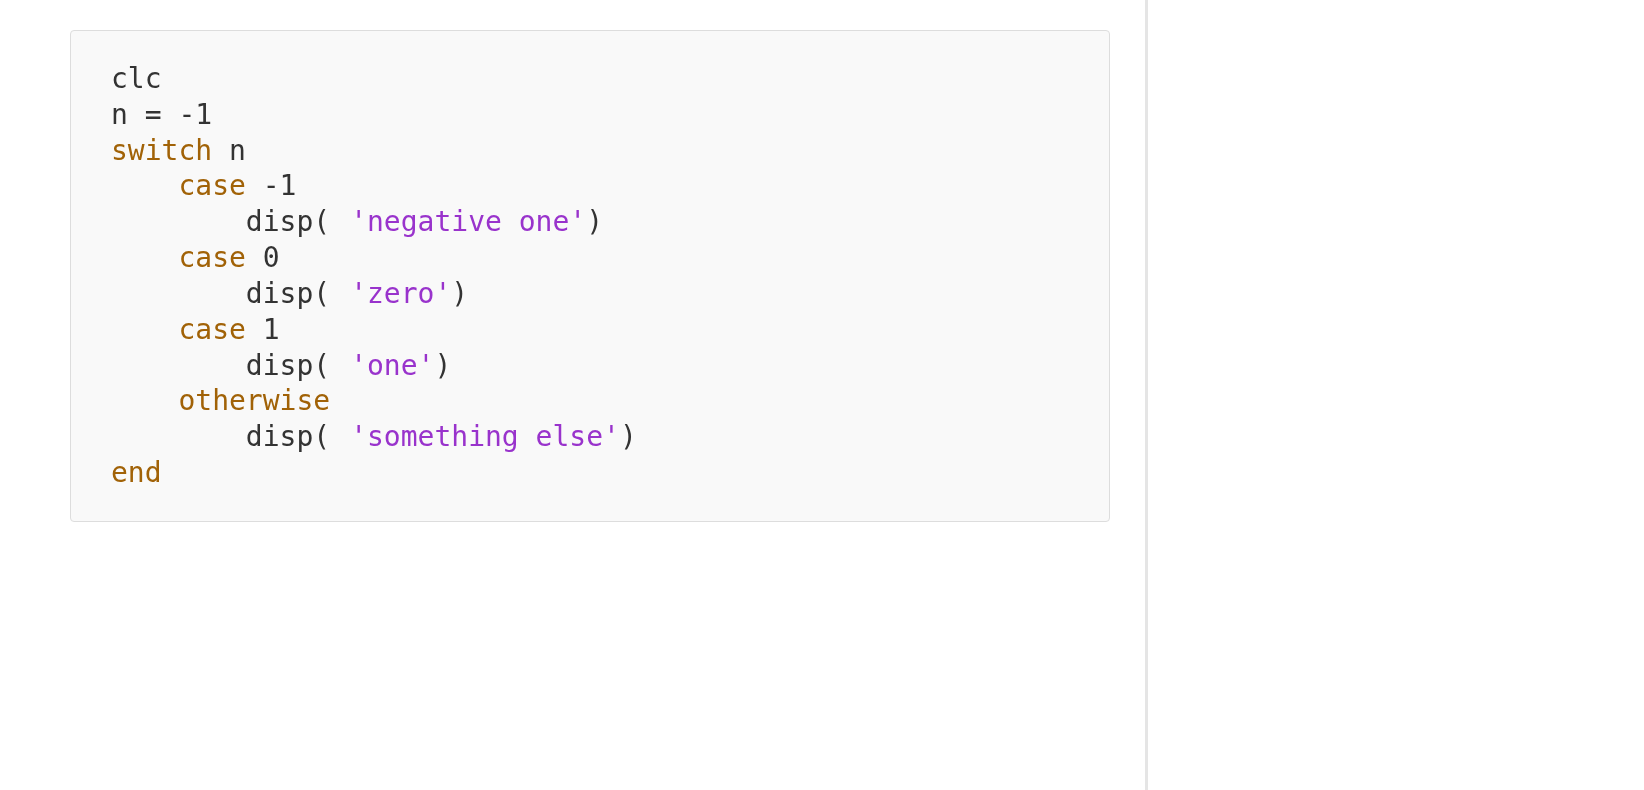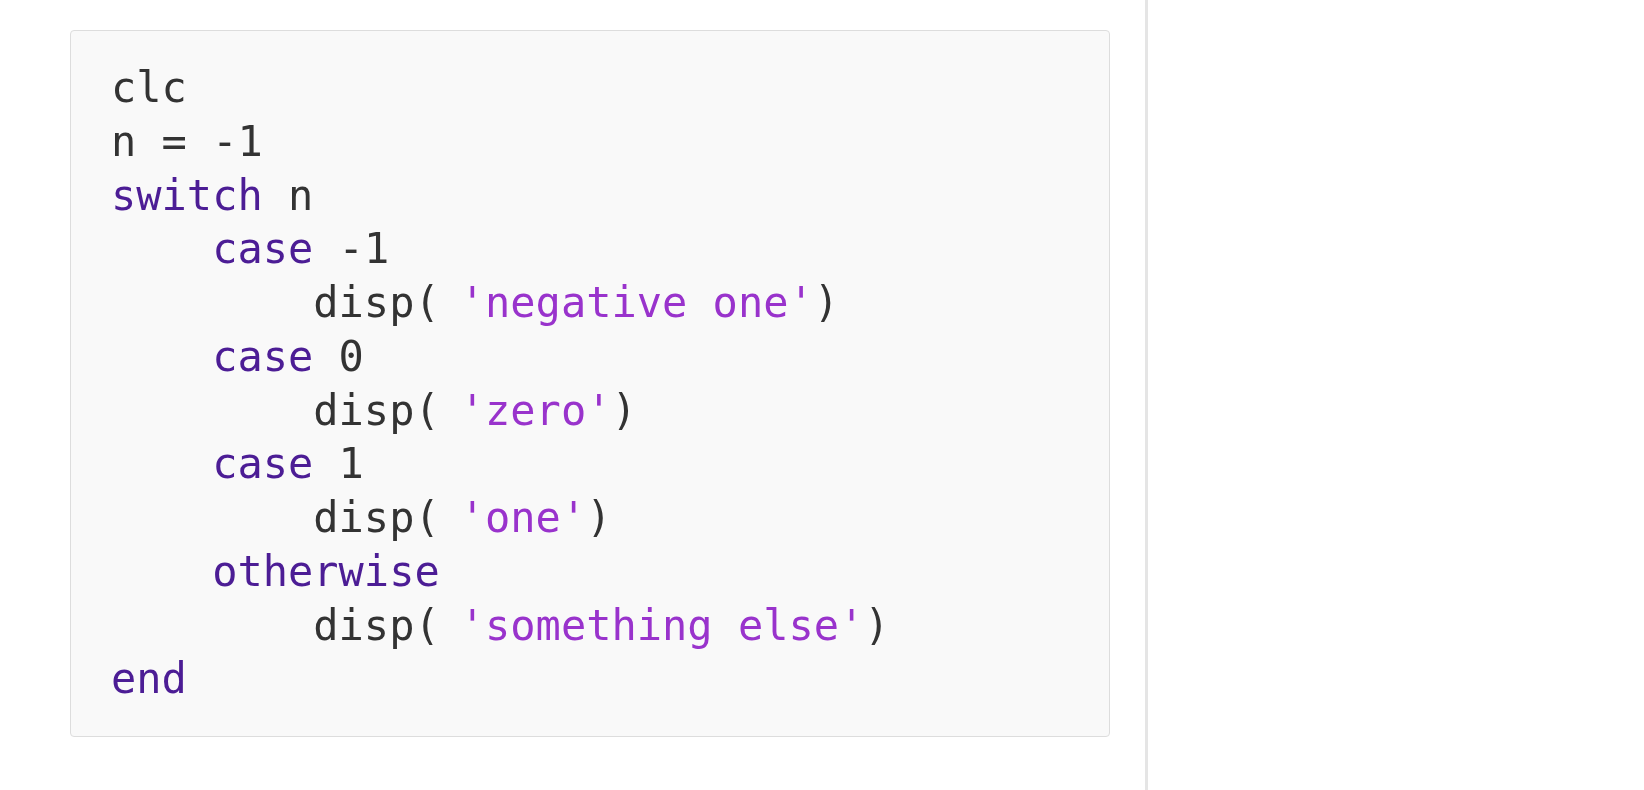--- a/index.html
+++ b/index.html
@@ -20,30 +20,30 @@
     }
     .content-area {
       width: 1145px;
       padding: 30px 0 0 70px;
     }
     .code-block {
       background: #f9f9f9;
       border: 1px solid #dddddd;
       border-radius: 4px;
       padding: 30px 40px;
-      font-size: 42px;
+      font-size: 28px;
       line-height: 1.28;
       color: #333333;
       width: 1040px;
     }
     .code-line {
       white-space: pre;
     }
     .keyword {
-      color: #4c1d95;
+      color: #a16207;
     }
     .string {
       color: #9933cc;
       margin-left: 20px;
     }
     .plain {
       color: #333333;
     }
     .divider {
       width: 3px;

